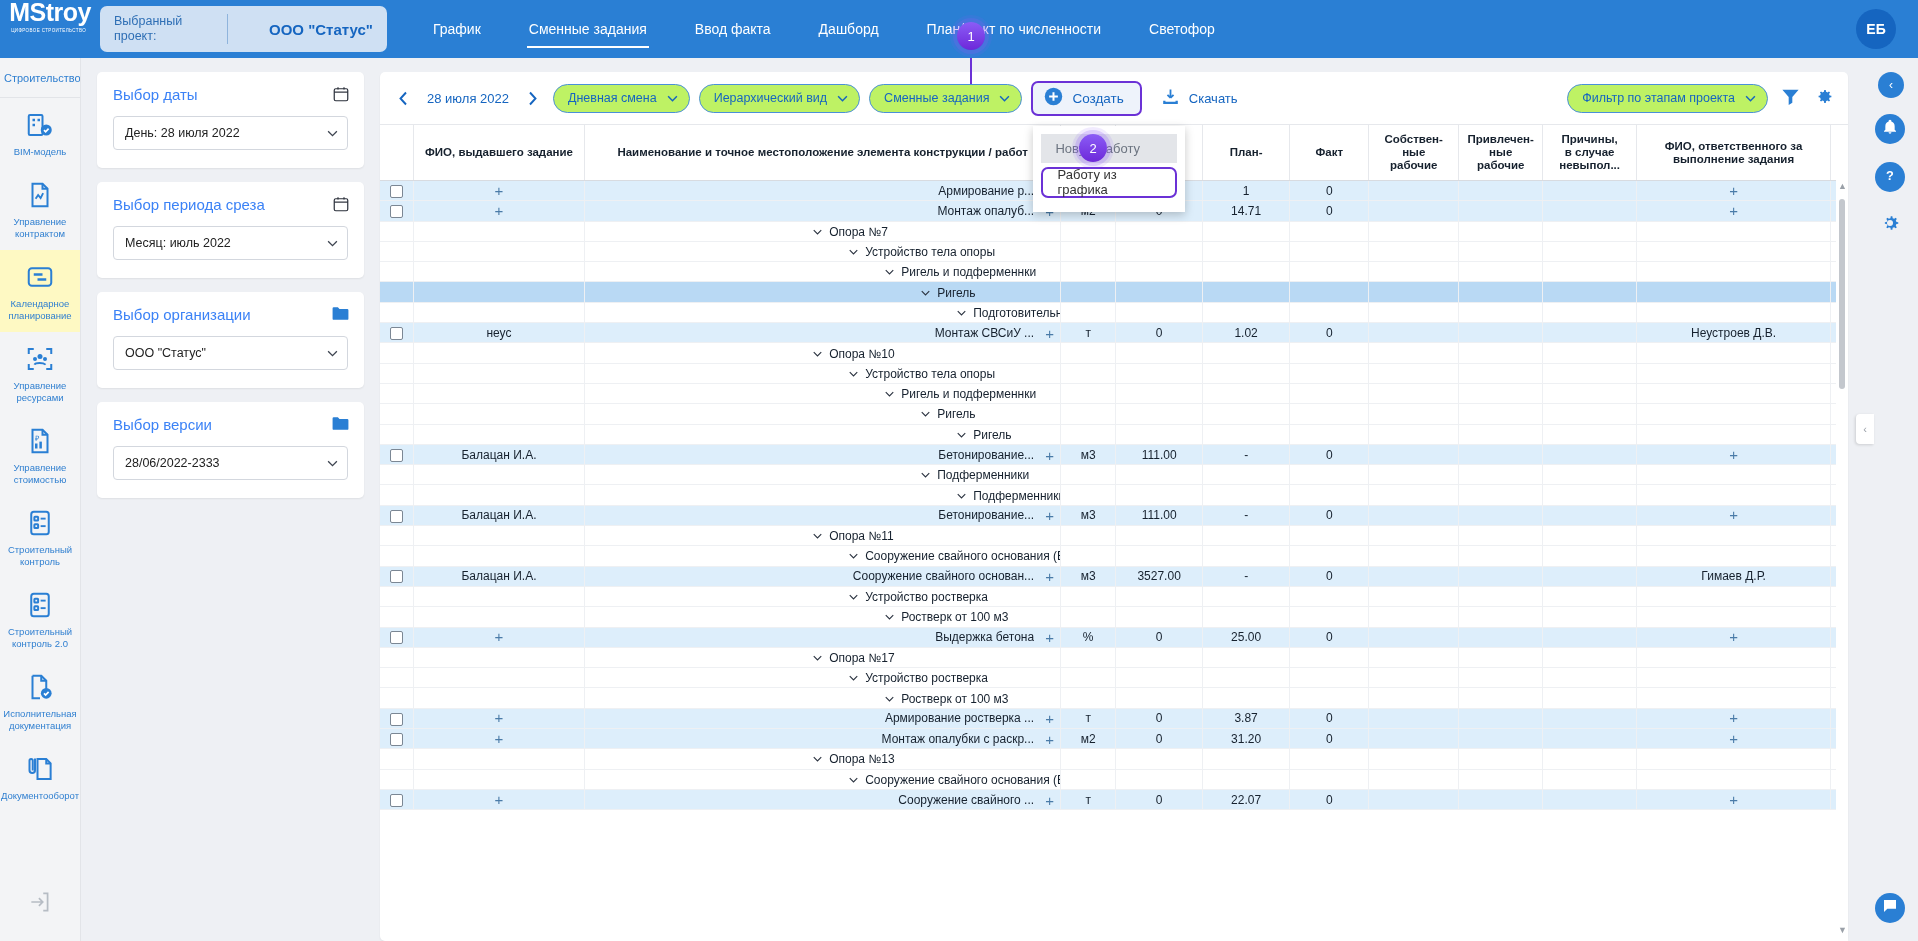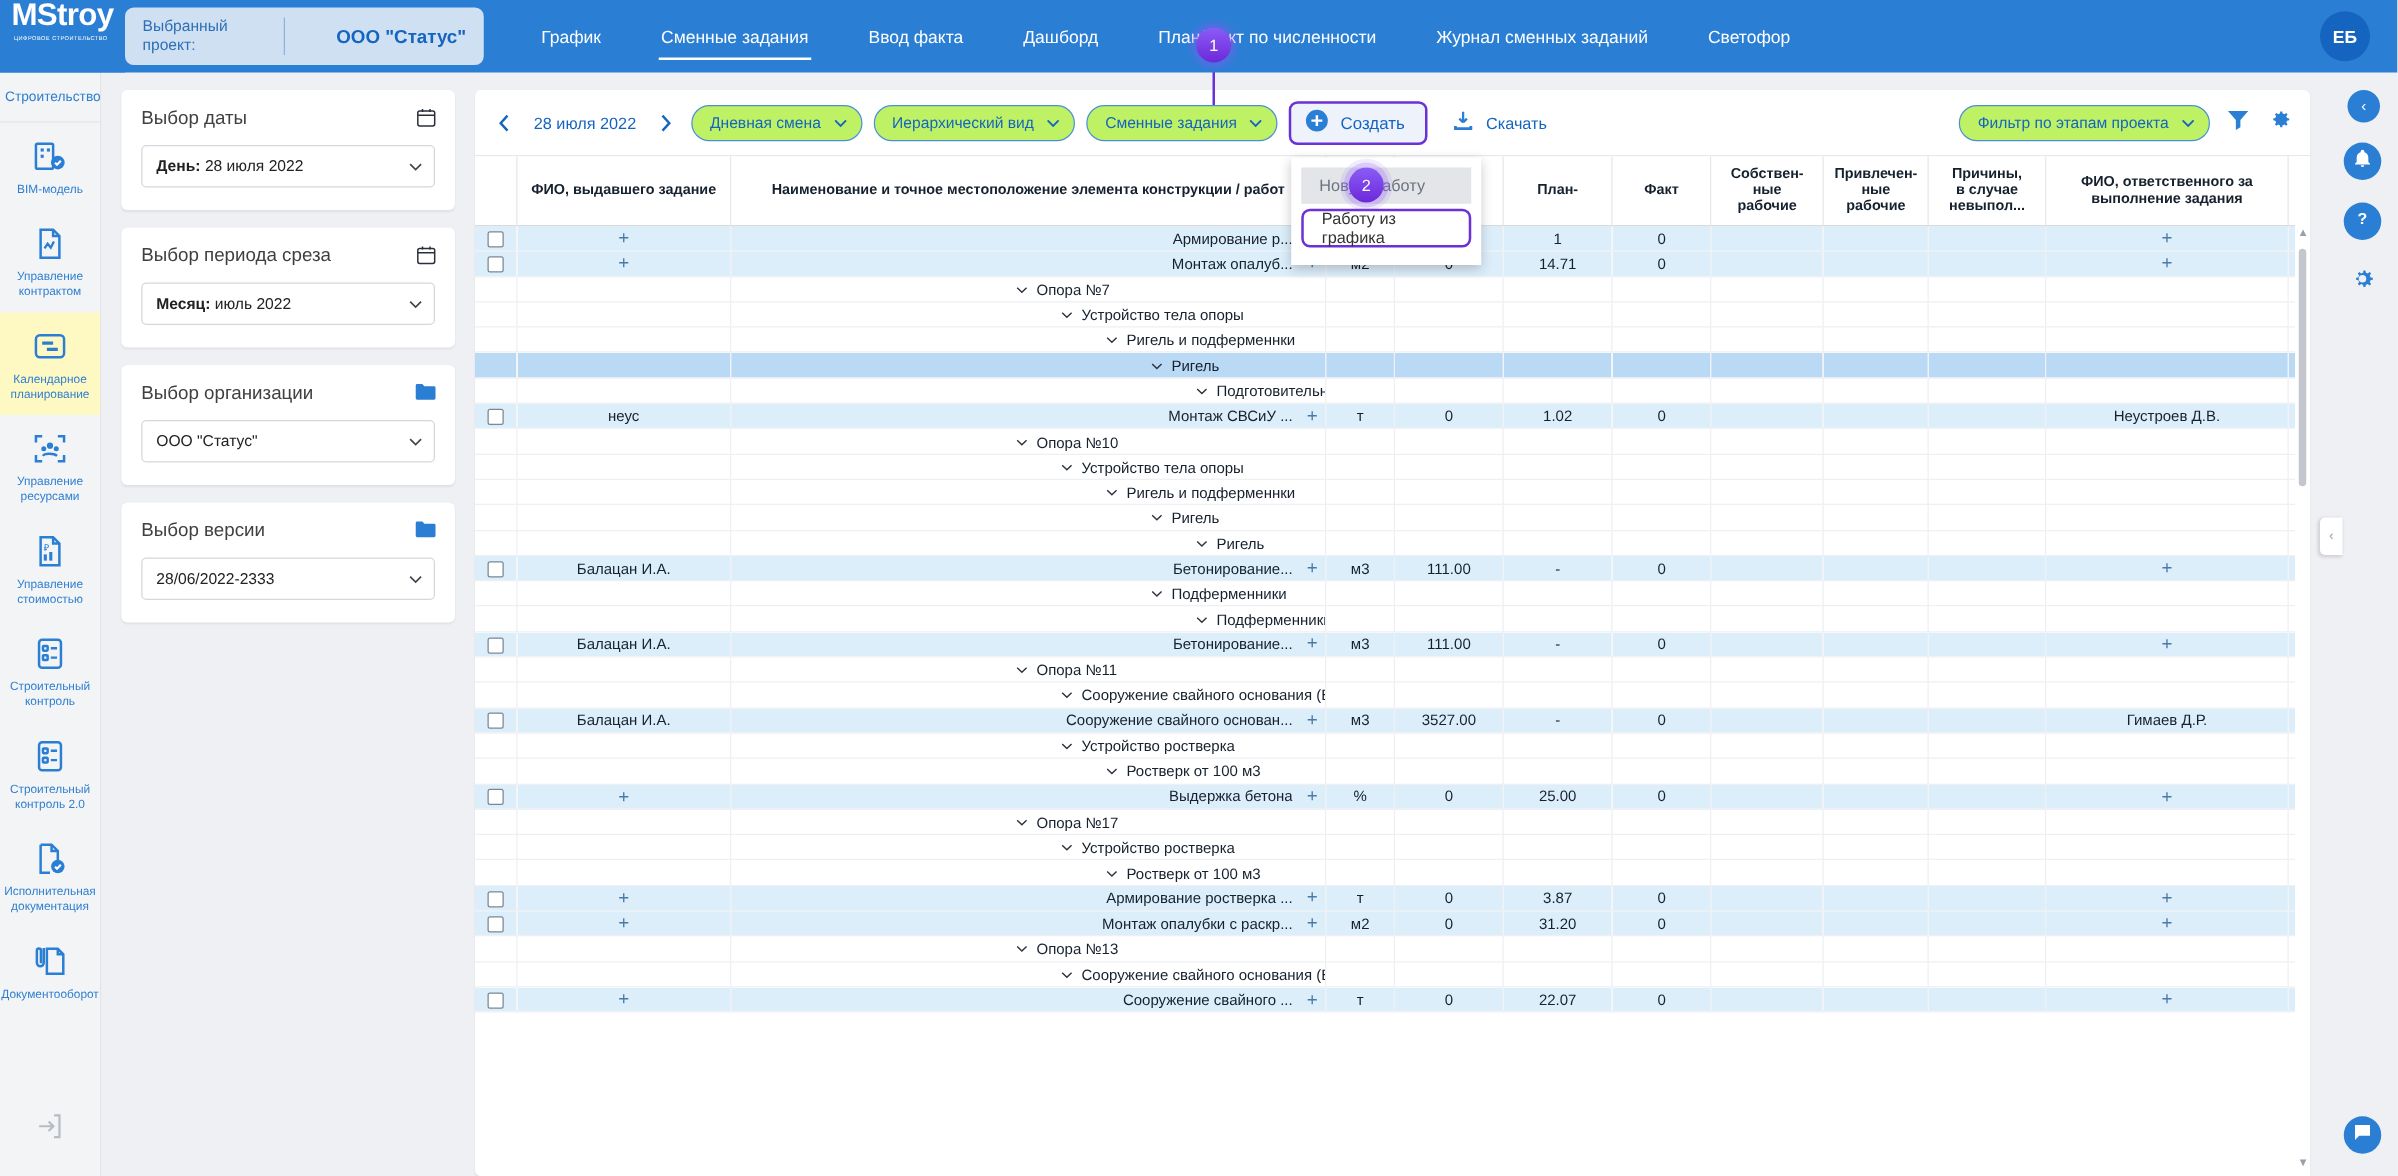--- a/index.html
+++ b/index.html
@@ -61,28 +61,28 @@
     gap: 6px; cursor: pointer;
   }
   .rail-item.active { background: #fef9c3; }
   .rail-item .ri-label { font-size: 9.5px; color: #2f7fd0; text-align: center; line-height: 12px; }
   .rail-item svg { display: block; }
   .rail-logout { margin-top: auto; padding: 16px 0 22px; cursor: pointer; }
 
   
   .filters { width: 299px; flex: 0 0 299px; padding: 14px 16px 0 16px; overflow: hidden; }
   .fcard { background: #fff; border-radius: 5px; padding: 14px 16px 18px; margin-bottom: 14px; position: relative; box-shadow: 0 1px 2px rgba(0,0,0,.07); }
-  .fcard h3 { font-size: 15px; font-weight: 400; color: #404040; margin-bottom: 13px; }
+  .fcard h3 { font-size: 15px; font-weight: 400; color: #3b82f6; margin-bottom: 13px; }
   .fcard .corner-ico { position: absolute; right: 14px; top: 13px; }
   .fselect {
     border: 1px solid #d3d7de; border-radius: 4px; height: 34px; display: flex; align-items: center;
     justify-content: space-between; padding: 0 9px 0 11px; font-size: 12.5px; color: #222; cursor: pointer;
   }
   .fselect .ftxt { overflow: hidden; white-space: nowrap; }
-  .fselect .ftxt b { font-weight: 700; }
+  .fselect .ftxt b { font-weight: 400; }
   .chev { width: 11px; height: 7px; flex: 0 0 11px; }
 
   
   .main { flex: 1; padding: 14px 14px 0 0; min-width: 0; display: flex; flex-direction: column; }
   .panel { background: #fff; border-radius: 5px; flex: 1; display: flex; flex-direction: column; min-height: 0; box-shadow: 0 1px 2px rgba(0,0,0,.07); }
 
   .toolbar { height: 52px; display: flex; align-items: center; padding: 0 14px 0 12px; gap: 9px; position: relative; z-index: 30; }
   .arrow-btn { width: 22px; height: 22px; display: flex; align-items: center; justify-content: center; cursor: pointer; }
   .date-label { font-size: 13px; color: #1565c0; padding: 0 4px; white-space: nowrap; }
   .pill {
@@ -192,23 +192,20 @@
           <span>Сменные задания</span>
         </div>
       <div class="nav-tab">
           <span>Ввод факта</span>
         </div>
       <div class="nav-tab">
           <span>Дашборд</span>
         </div>
       <div class="nav-tab">
           <span>План/Факт по численности</span>
-        </div>
-      <div class="nav-tab">
-          <span>Журнал сменных заданий</span>
         </div>
       <div class="nav-tab">
           <span>Светофор</span>
         </div>
     </div>
     <div class="avatar">ЕБ</div>
   </div>
 
   <div class="body">
 

